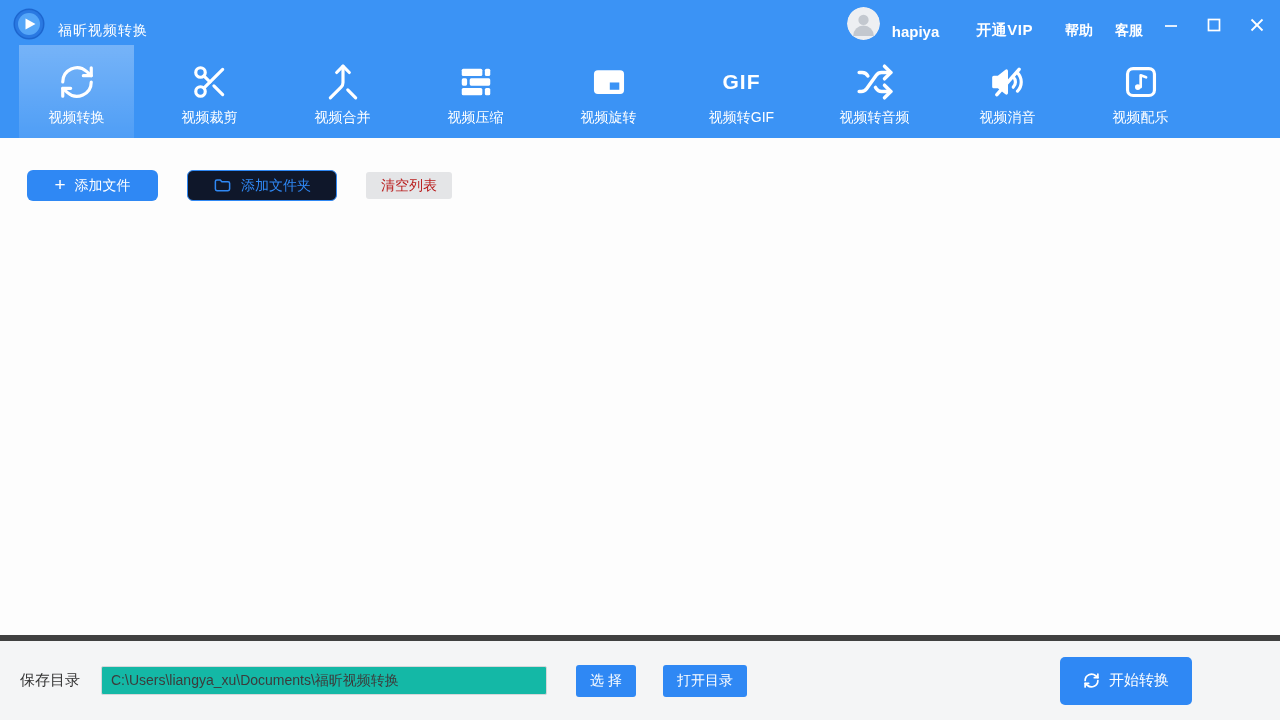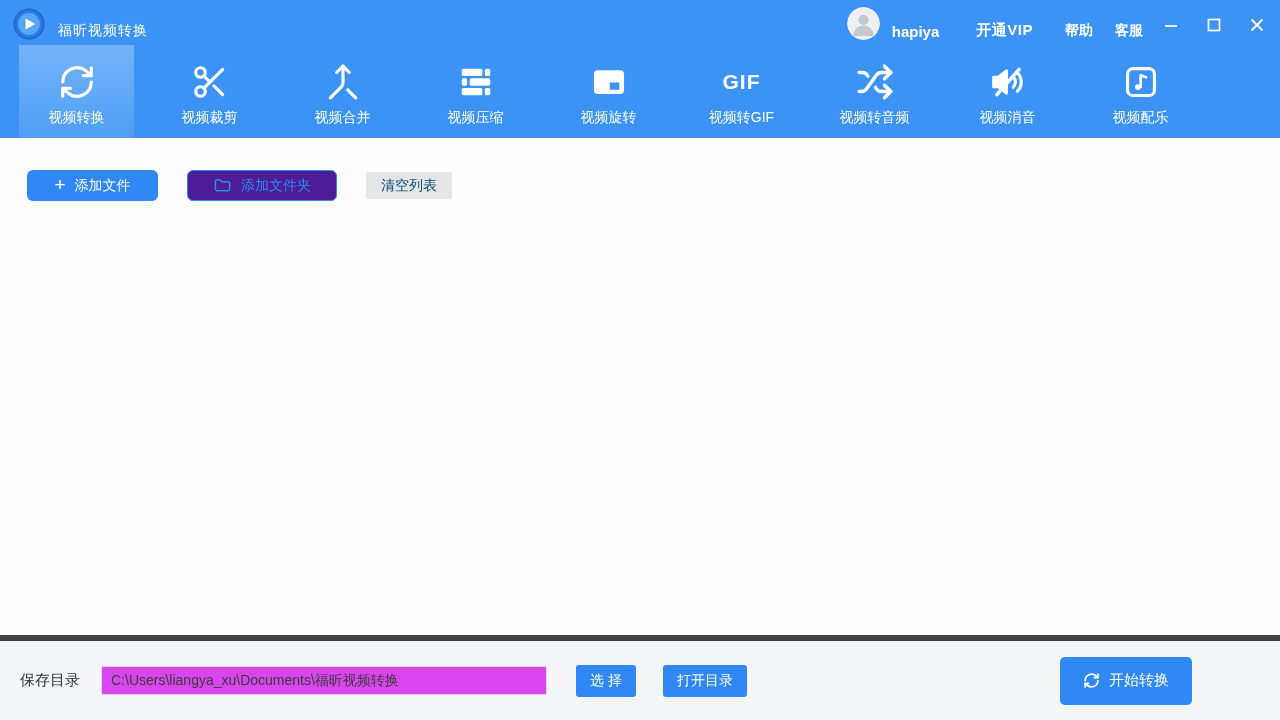--- a/index.html
+++ b/index.html
@@ -34,27 +34,27 @@
   .tab .tab-label{color:#fff;font-size:14px;white-space:nowrap;}
   .tab.active{background:linear-gradient(180deg,rgba(255,255,255,.30),rgba(255,255,255,.10));background-size:calc(100% - 18px) calc(100% - 5px);background-position:center bottom;background-repeat:no-repeat;}
   .gif-txt{color:#fff;font-weight:800;font-size:21px;letter-spacing:1px;font-family:"Liberation Sans",sans-serif;}
 
   
   .content{flex:1;background:var(--content-bg);padding:32px 0 0 27px;}
   .actions-row{display:flex;align-items:center;}
   .btn{display:inline-flex;align-items:center;justify-content:center;font-size:14px;border:none;cursor:pointer;font-family:inherit;}
   .btn-primary{width:131px;height:31px;background:var(--button-blue);color:#fff;border-radius:6px;gap:9px;}
   .btn-primary .plus{font-size:19px;font-weight:400;line-height:1;margin-top:-2px;}
-  .btn-outline{width:150px;height:31px;background:#4c1d95;border:1px solid var(--button-blue);color:var(--button-blue);border-radius:6px;gap:9px;margin-left:29px;}
-  .btn-gray{height:27px;padding:0 15px;background:#e4e5e7;color:#0c4a6e;border-radius:3px;margin-left:29px;}
+  .btn-outline{width:150px;height:31px;background:#0f172a;border:1px solid var(--button-blue);color:var(--button-blue);border-radius:6px;gap:9px;margin-left:29px;}
+  .btn-gray{height:27px;padding:0 15px;background:#e4e5e7;color:#b91c1c;border-radius:3px;margin-left:29px;}
 
   
   .footer{height:85px;background:var(--footer-bg);border-top:6px solid #404040;display:flex;align-items:center;padding:0 20px;flex:0 0 auto;}
   .save-label{font-size:15px;color:#333;flex:0 0 auto;}
-  .path-input{width:446px;height:29px;margin-left:21px;border:1px solid #d6d7d9;border-radius:2px;background:#d946ef;font-size:14px;color:#3c3c3c;padding:0 9px;font-family:inherit;outline:none;}
+  .path-input{width:446px;height:29px;margin-left:21px;border:1px solid #d6d7d9;border-radius:2px;background:#14b8a6;font-size:14px;color:#3c3c3c;padding:0 9px;font-family:inherit;outline:none;}
   .btn-blue-sm{height:32px;background:var(--button-blue);color:#ffffff;border-radius:3px;margin-left:29px;padding:15px 14px;}
   .btn-blue-sm.open{margin-left:27px;}
   .f-spacer{flex:1;}
   .btn-start{height:48px;width:132px;background:var(--button-blue);color:#fff;border-radius:5px;gap:9px;margin-right:68px;font-size:15px;}
 
   svg{display:block;}
 </style>
 </head>
 <body>
 

